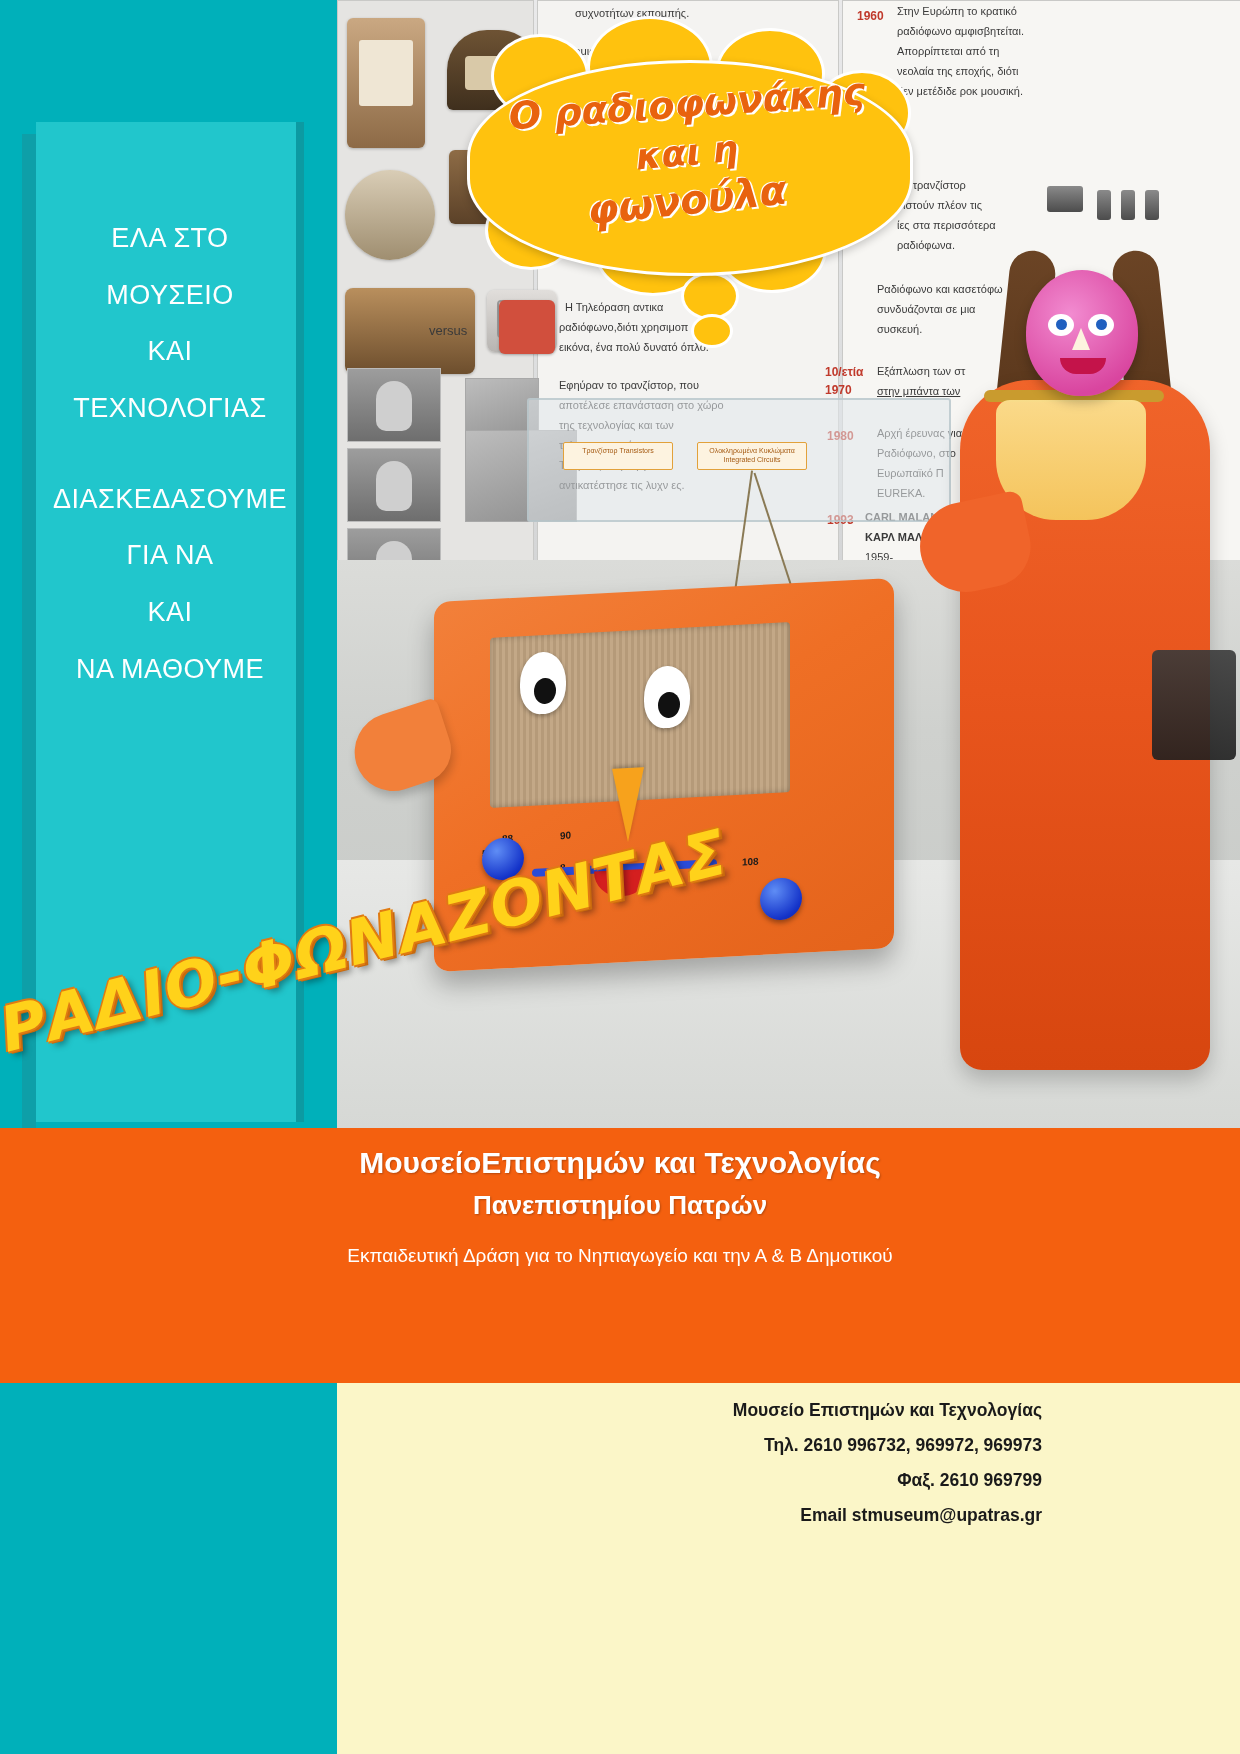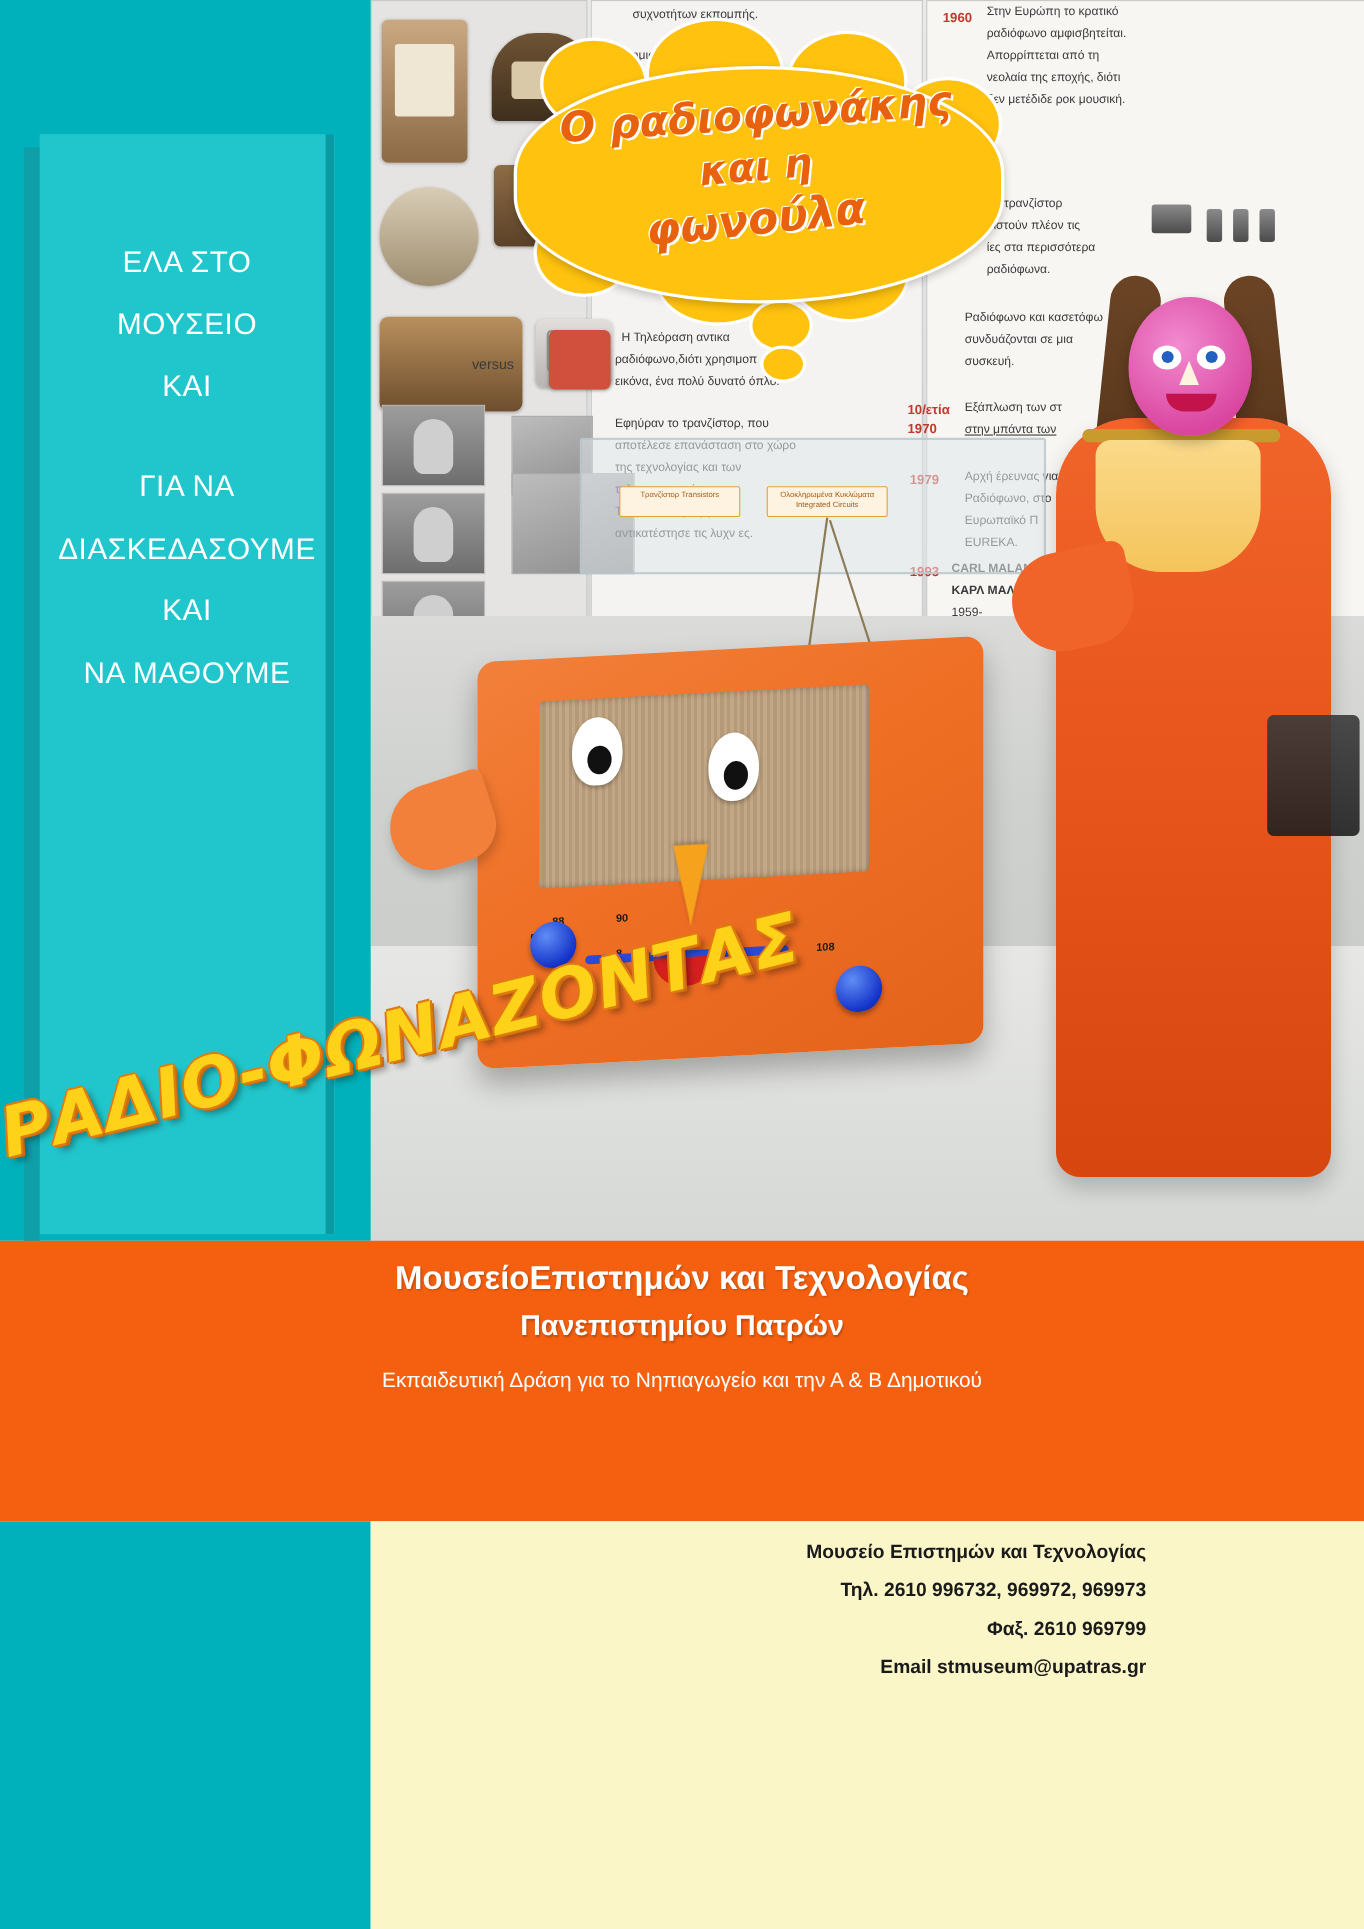--- a/index.html
+++ b/index.html
@@ -465,21 +465,21 @@
       <div class="board-text" style="left:560px; top:198px;">θιστούν πλέον τις</div>
       <div class="board-text" style="left:560px; top:218px;">ίες στα περισσότερα</div>
       <div class="board-text" style="left:560px; top:238px;">ραδιόφωνα.</div>
       <div class="board-text" style="left:540px; top:282px;">Ραδιόφωνο και κασετόφω</div>
       <div class="board-text" style="left:540px; top:302px;">συνδυάζονται σε μια</div>
       <div class="board-text" style="left:540px; top:322px;">συσκευή.</div>
       <div class="board-text year" style="left:488px; top:364px;">10/ετία</div>
       <div class="board-text year" style="left:488px; top:382px;">1970</div>
       <div class="board-text" style="left:540px; top:364px;">Εξάπλωση των στ</div>
       <div class="board-text" style="left:540px; top:384px;text-decoration:underline;">στην μπάντα των</div>
-      <div class="board-text year" style="left:490px; top:428px;">1979</div>
+      <div class="board-text year" style="left:490px; top:428px;">1980</div>
       <div class="board-text" style="left:540px; top:426px;">Αρχή έρευνας για</div>
       <div class="board-text" style="left:540px; top:446px;">Ραδιόφωνο, στο</div>
       <div class="board-text" style="left:540px; top:466px;">Ευρωπαϊκό Π</div>
       <div class="board-text" style="left:540px; top:486px;">EUREKA.</div>
       <div class="board-text year" style="left:490px; top:512px;">1993</div>
       <div class="board-text" style="left:528px; top:510px; font-weight:bold;">CARL MALAN</div>
       <div class="board-text" style="left:528px; top:530px; font-weight:bold;">ΚΑΡΛ ΜΑΛ</div>
       <div class="board-text" style="left:528px; top:550px;">1959-</div>
 
       <div class="chip" style="left:710px; top:186px; width:36px; height:26px;"></div>
@@ -563,23 +563,24 @@
   </div>
 
   <div class="teal-column">
     <div class="teal-card"></div>
   </div>
 
   <div class="come-text">
     <div>ΕΛΑ ΣΤΟ</div>
     <div>ΜΟΥΣΕΙΟ</div>
     <div>ΚΑΙ</div>
+    <div>ΤΕΧΝΟΛΟΓΙΑΣ</div>
     <span class="gap"></span>
+    <div>ΔΙΑΣΚΕΔΑΣΟΥΜΕ</div>
     <div>ΓΙΑ ΝΑ</div>
-    <div>ΔΙΑΣΚΕΔΑΣΟΥΜΕ</div>
     <div>ΚΑΙ</div>
     <div>ΝΑ ΜΑΘΟΥΜΕ</div>
   </div>
 
   <div class="wordart">
     <div class="wordart-text">ΡΑΔΙΟ-ΦΩΝΑΖΟΝΤΑΣ</div>
   </div>
 
   <div class="orange-band">
     <div class="ob-title">ΜουσείοΕπιστημών και Τεχνολογίας</div>

